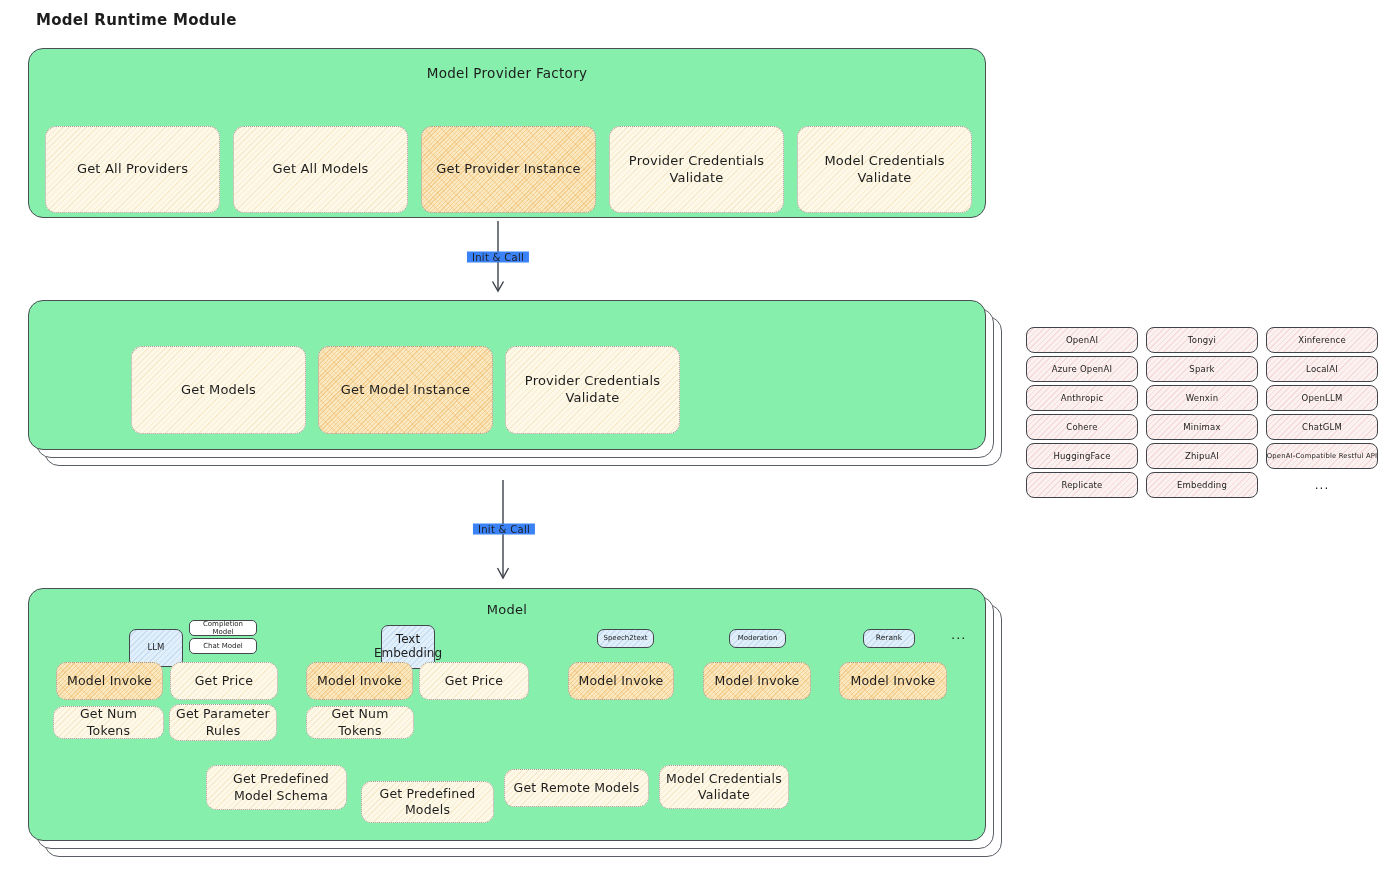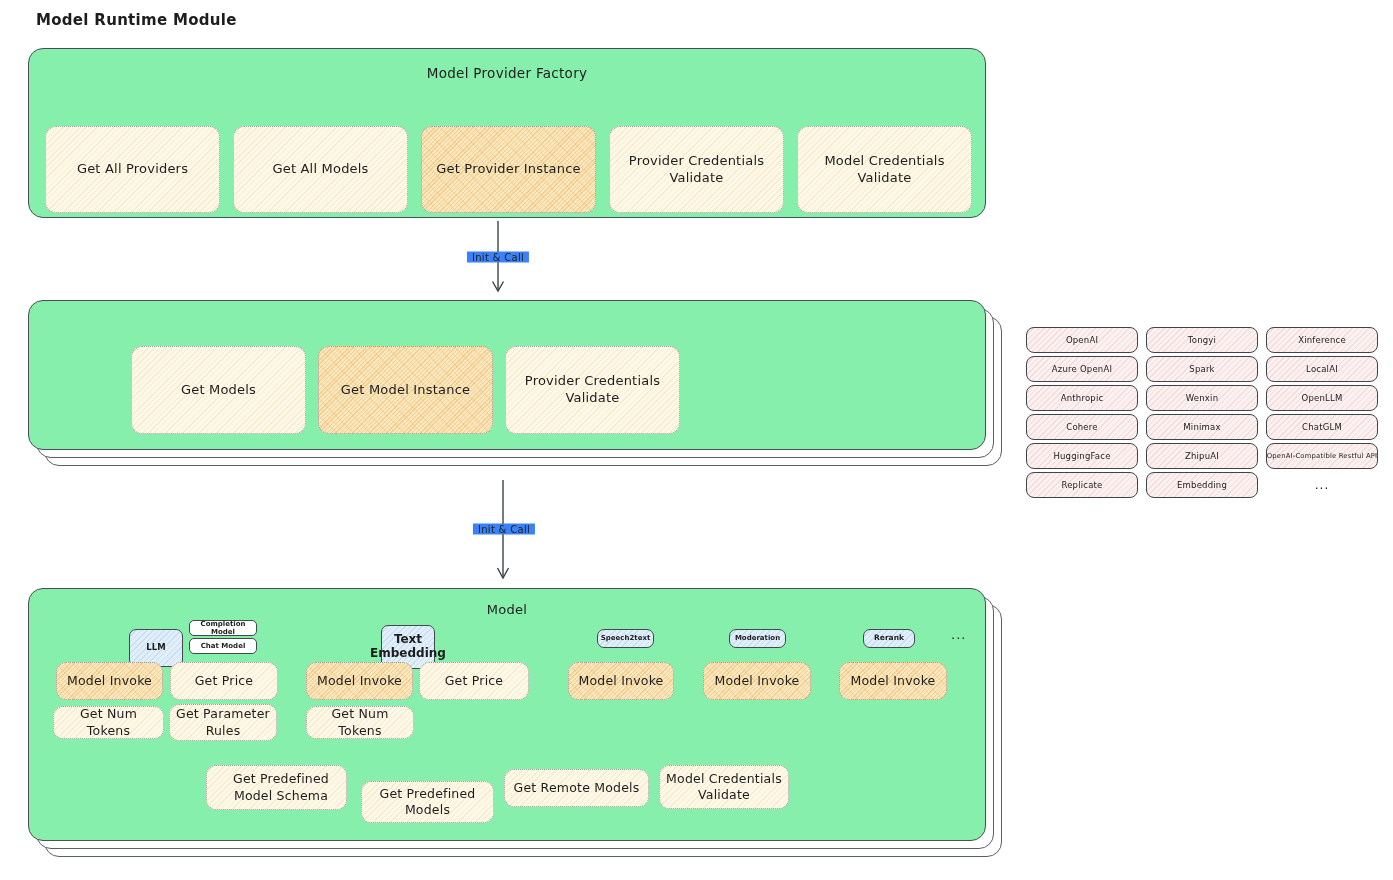--- a/index.html
+++ b/index.html
@@ -47,21 +47,20 @@
   }
   .frow{position:absolute;left:16px;top:59px;display:flex;gap:13px;margin-top:18px;}
   .frow .op{width:175px;height:87px;}
   .prow{position:absolute;left:102px;top:45px;display:flex;gap:12px;}
   .prow .op{width:175px;height:88px;}
   
   .badge{
     position:absolute;display:flex;align-items:center;justify-content:center;text-align:center;
     border:1.3px solid #43484e;border-radius:7px;font-size:8.5px;line-height:1.15;box-sizing:border-box;
     padding:1px 10px;
-    font-weight:bold;
   }
   .badge.white{background:#fff;border-radius:5px;}
   .dots{position:absolute;font-size:13px;letter-spacing:1px;}
   
   .pink-grid{
     position:absolute;left:1026px;top:301px;display:grid;
     grid-template-columns:repeat(3,112px);grid-auto-rows:26px;column-gap:8px;row-gap:3px;margin-top:26px;
   }
   .chip{
     border:1.3px solid #3f444a;border-radius:8px;display:flex;align-items:center;justify-content:center;

